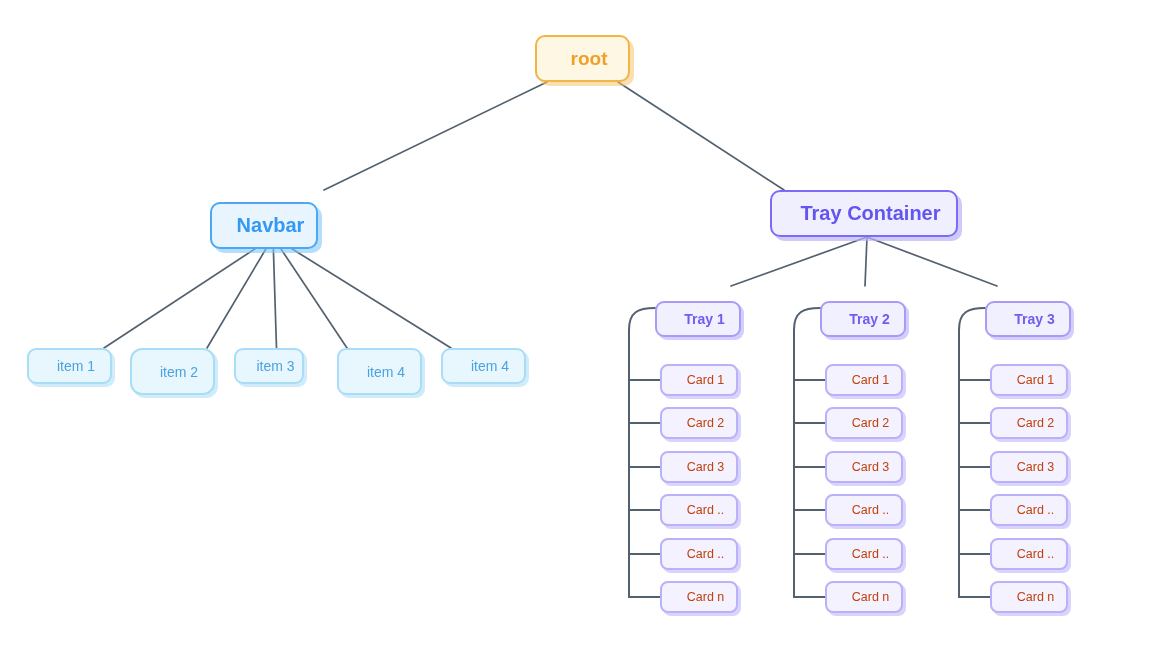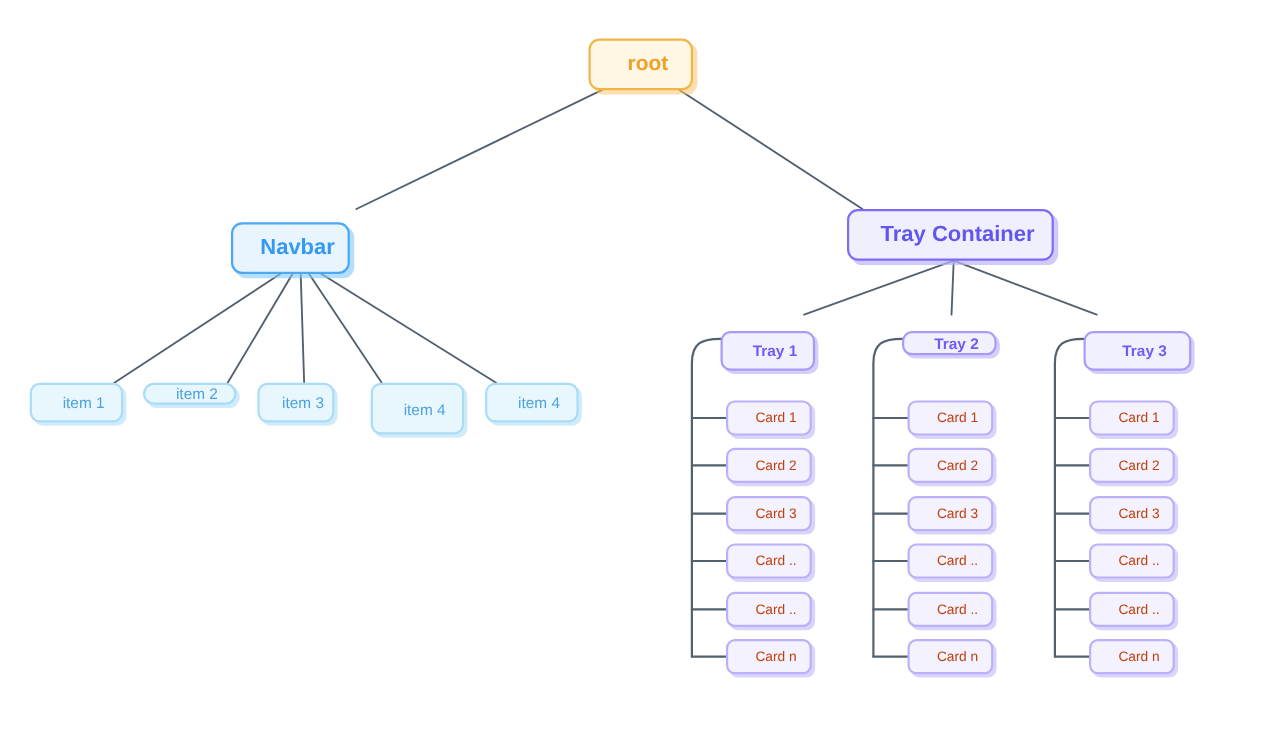--- a/index.html
+++ b/index.html
@@ -149,42 +149,42 @@
       </div>
       <div class="node n-card" style="left: 660px; top: 494px; width: 78px; height: 32px;">
         <span>Card ..</span>
       </div>
       <div class="node n-card" style="left: 660px; top: 538px; width: 78px; height: 32px;">
         <span>Card ..</span>
       </div>
       <div class="node n-card" style="left: 660px; top: 581px; width: 78px; height: 32px;">
         <span>Card n</span>
       </div>
-      <div class="node n-tray" style="left: 820px; top: 286px; width: 86px; height: 22px;">
+      <div class="node n-tray" style="left: 820px; top: 286px; width: 86px; height: 36px;">
         <span>Tray 2</span>
       </div>
       <div class="node n-card" style="left: 825px; top: 364px; width: 78px; height: 32px;">
         <span>Card 1</span>
       </div>
       <div class="node n-card" style="left: 825px; top: 407px; width: 78px; height: 32px;">
         <span>Card 2</span>
       </div>
       <div class="node n-card" style="left: 825px; top: 451px; width: 78px; height: 32px;">
         <span>Card 3</span>
       </div>
       <div class="node n-card" style="left: 825px; top: 494px; width: 78px; height: 32px;">
         <span>Card ..</span>
       </div>
       <div class="node n-card" style="left: 825px; top: 538px; width: 78px; height: 32px;">
         <span>Card ..</span>
       </div>
       <div class="node n-card" style="left: 825px; top: 581px; width: 78px; height: 32px;">
         <span>Card n</span>
       </div>
-      <div class="node n-tray" style="left: 985px; top: 286px; width: 98px; height: 36px;">
+      <div class="node n-tray" style="left: 985px; top: 286px; width: 86px; height: 36px;">
         <span>Tray 3</span>
       </div>
       <div class="node n-card" style="left: 990px; top: 364px; width: 78px; height: 32px;">
         <span>Card 1</span>
       </div>
       <div class="node n-card" style="left: 990px; top: 407px; width: 78px; height: 32px;">
         <span>Card 2</span>
       </div>
       <div class="node n-card" style="left: 990px; top: 451px; width: 78px; height: 32px;">
         <span>Card 3</span>
@@ -203,21 +203,21 @@
       </div>
       <div class="node n-navbar" style="left: 210px; top: 202px; width: 108px; height: 47px;">
         <span>Navbar</span>
       </div>
       <div class="node n-traycontainer" style="left: 770px; top: 190px; width: 188px; height: 47px; align-items: center;">
         <span>Tray Container</span>
       </div>
       <div class="node n-item" style="left: 27px; top: 348px; width: 85px; height: 36px;">
         <span>item 1</span>
       </div>
-      <div class="node n-item" style="left: 130px; top: 348px; width: 85px; height: 20px; border-radius: 12px;">
+      <div class="node n-item" style="left: 130px; top: 348px; width: 85px; height: 47px; border-radius: 12px;">
         <span>item 2</span>
       </div>
       <div class="node n-item" style="left: 234px; top: 348px; width: 70px; height: 36px;">
         <span>item 3</span>
       </div>
       <div class="node n-item" style="left: 337px; top: 348px; width: 85px; height: 47px;">
         <span>item 4</span>
       </div>
       <div class="node n-item" style="left: 441px; top: 348px; width: 85px; height: 36px;">
         <span>item 4</span>

